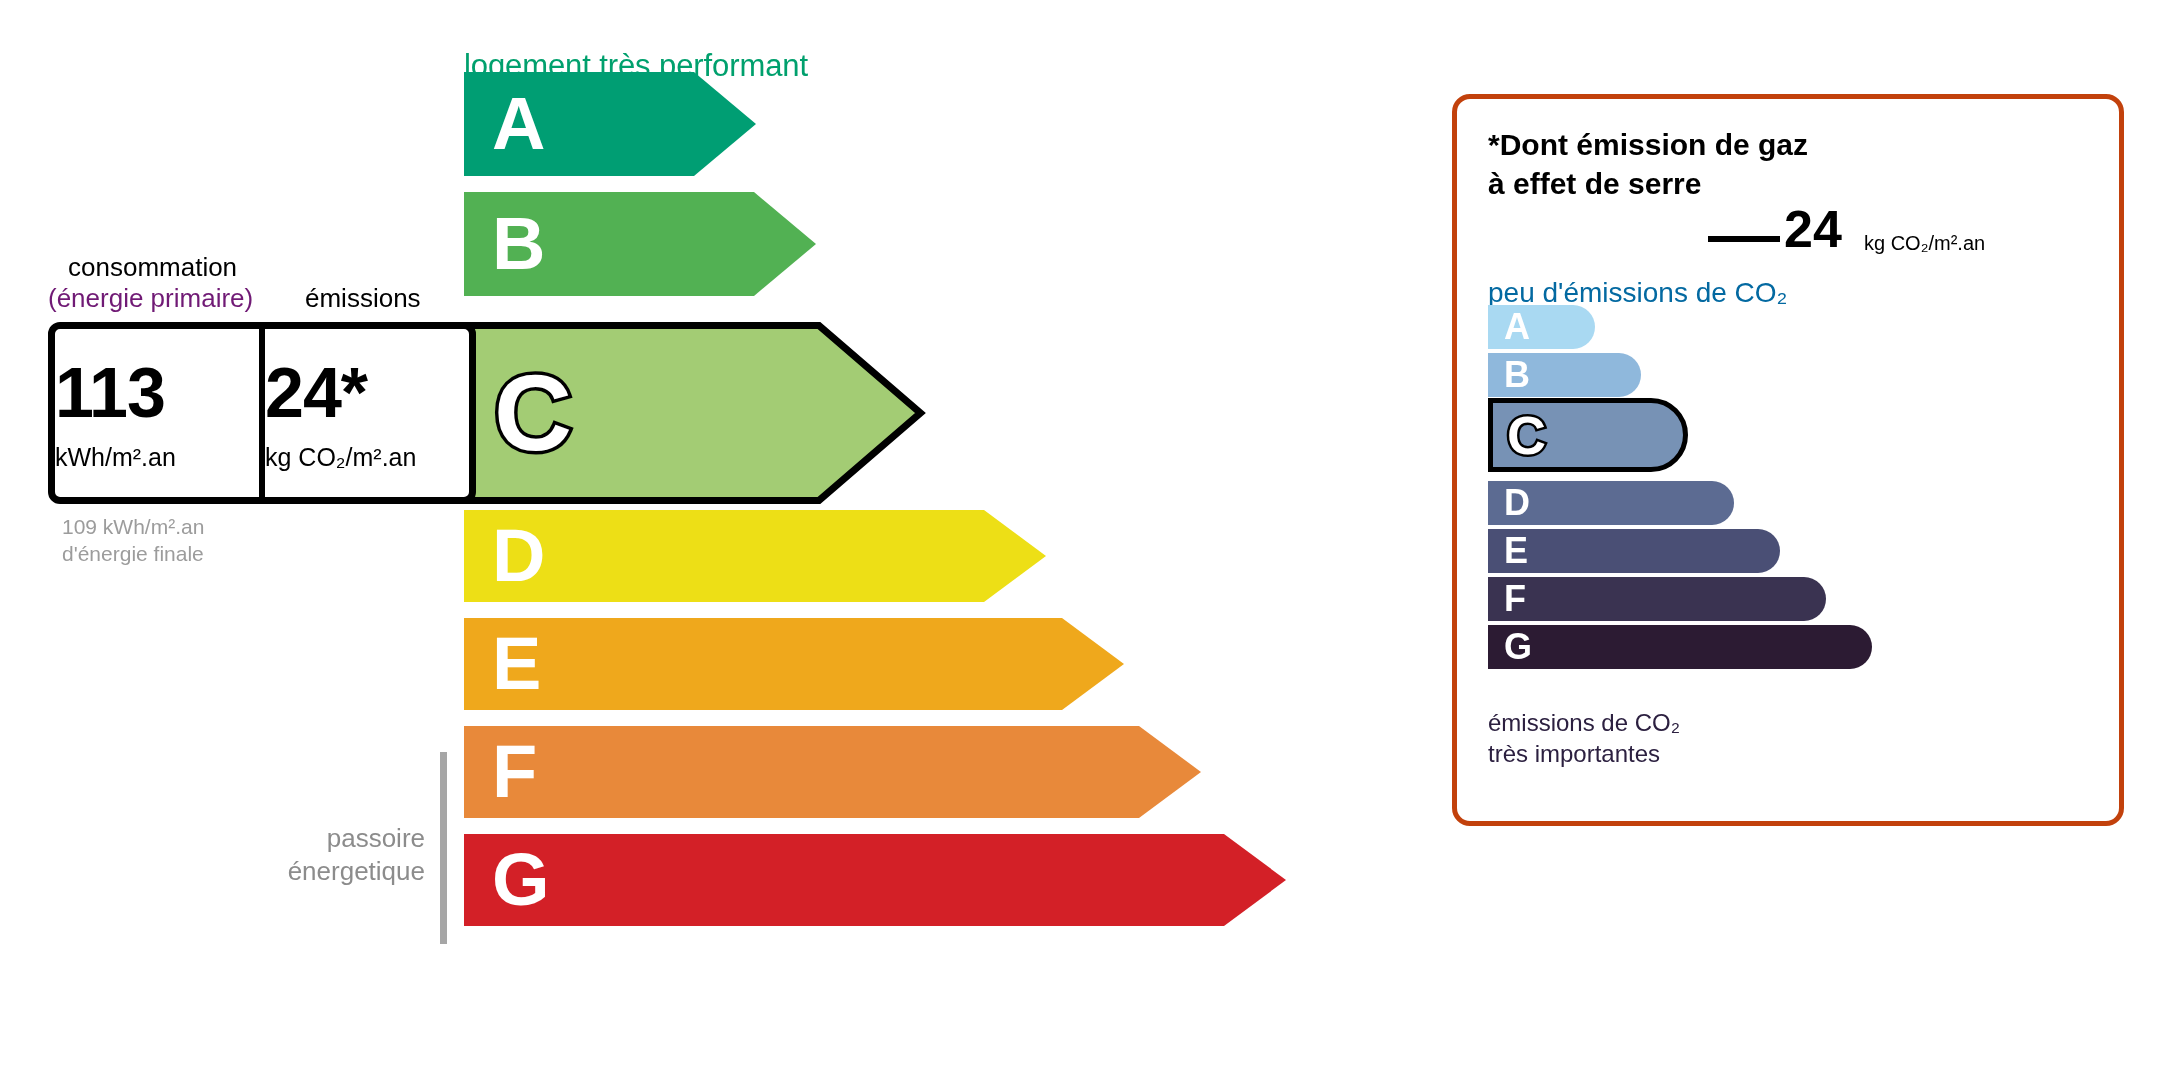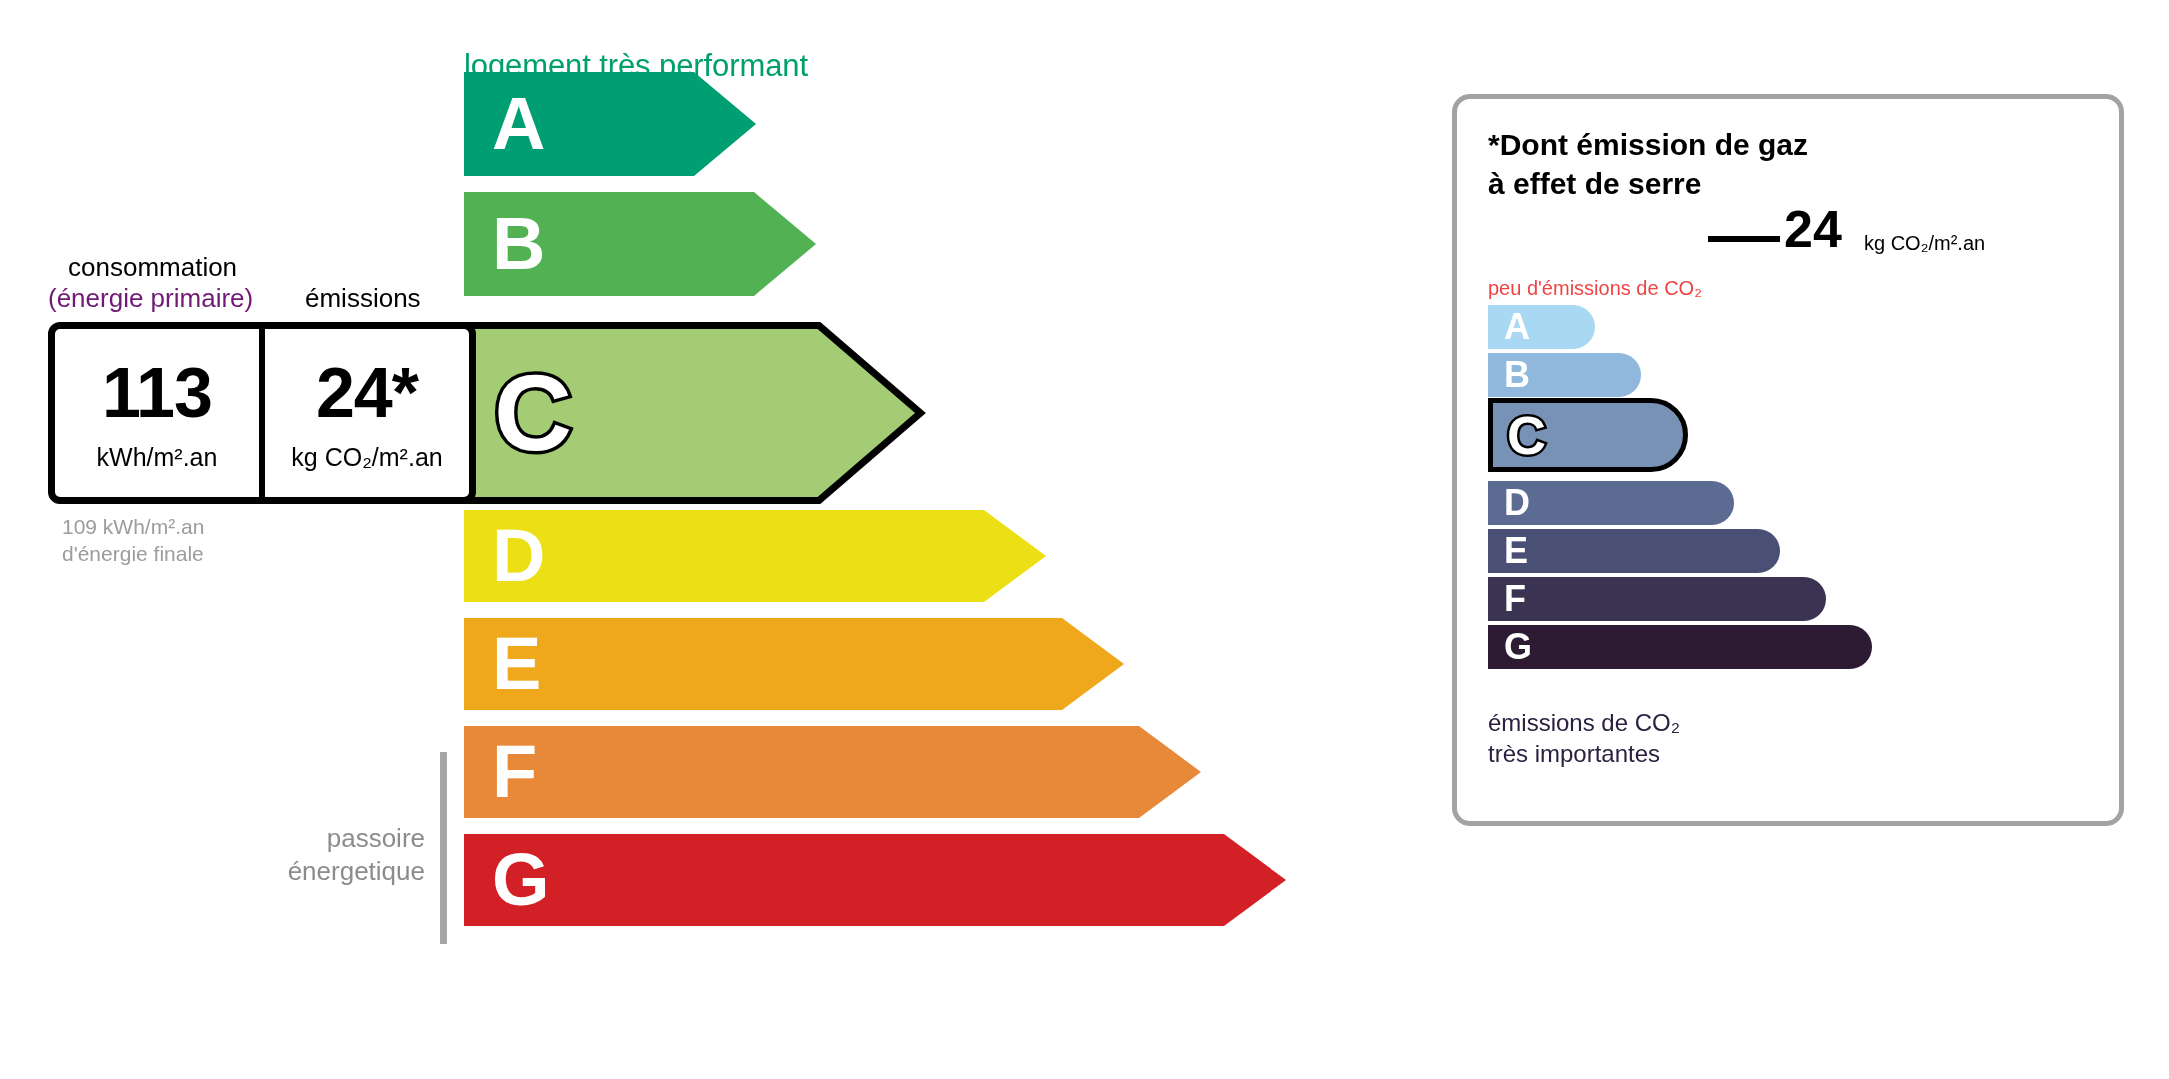--- a/index.html
+++ b/index.html
@@ -74,21 +74,20 @@
     border-radius: 12px;
     background: #fff;
     display: flex;
     align-items: stretch;
     z-index: 6;
   }
   .value-cell {
     flex: 1 1 0;
     display: flex;
     flex-direction: column;
-    align-items: center;
     justify-content: center;
     padding-top: 6px;
   }
   .value-cell.first { border-right: 6px solid #000; }
   .value-num {
     font-size: 70px;
     font-weight: bold;
     line-height: 0.95;
     color: #000;
     letter-spacing: -1px;
@@ -145,38 +144,38 @@
     font-size: 26px;
     color: #8c8c8c;
     line-height: 1.28;
   }
 
   
   #co2-panel {
     position: absolute;
     left: 1452px; top: 94px;
     width: 672px; height: 732px;
-    border: 5px solid #a3a3a3;
+    border: 5px solid #c2410c;
     border-radius: 18px;
     background: #fff;
   }
   #co2-title {
     position: absolute;
     left: 31px; top: 26px;
     font-size: 30px;
     font-weight: bold;
     color: #000;
     line-height: 1.3;
     white-space: nowrap;
   }
   #co2-top-caption {
     position: absolute;
     left: 31px; top: 178px;
-    font-size: 20px;
-    color: #ef4444;
+    font-size: 28px;
+    color: #0369a1;
     white-space: nowrap;
   }
   #co2-bottom-caption {
     position: absolute;
     left: 31px; top: 608px;
     font-size: 24px;
     color: #2C2040;
     line-height: 1.3;
     white-space: nowrap;
   }

